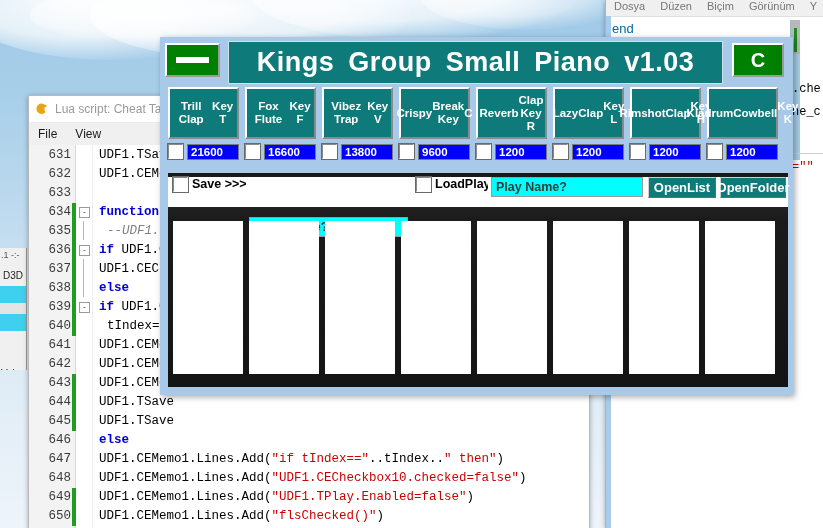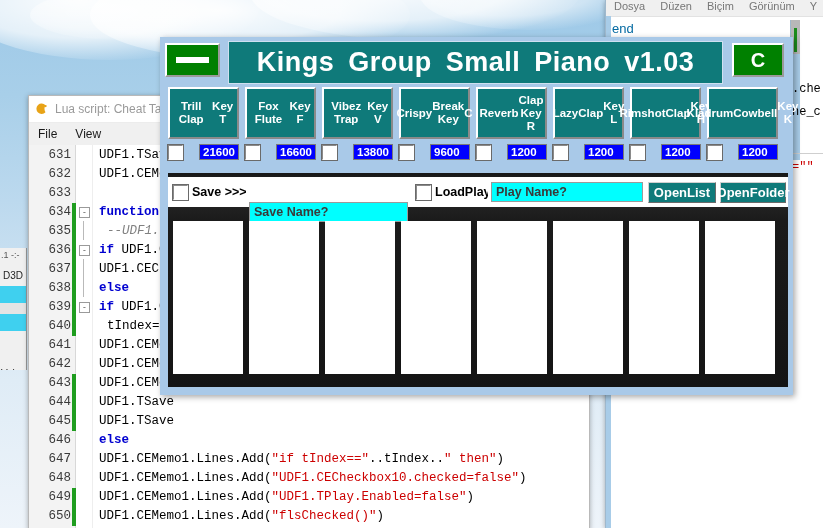--- a/index.html
+++ b/index.html
@@ -211,21 +211,21 @@
     width: 620px; height: 82px;
     display: flex; gap: 6px;
   }
   .keycell { width: 71px; display: flex; flex-direction: column; align-items: center; }
   .keybtn {
     width: 71px; height: 52px;
     font-size: 11.5px; line-height: 13px;
     padding: 1px 2px;
   }
   .keyvalrow {
-    display: flex; align-items: center; gap: 16px; margin-top: 5px; width: 71px;
+    display: flex; align-items: flex-start; gap: 4px; margin-top: 5px; width: 71px;
   }
   .chk {
     width: 13px; height: 13px; flex: 0 0 13px;
     background: #ffffff;
     border-top: 1px solid #8a8a8a; border-left: 1px solid #8a8a8a;
     border-right: 1px solid #ffffff; border-bottom: 1px solid #ffffff;
     outline: 1px solid #6a6a6a;
     cursor: pointer;
   }
   .valbox {
@@ -243,21 +243,21 @@
   .darkbody {
     position: absolute; left: 8px; top: 136px; width: 620px; height: 214px;
     background: linear-gradient(180deg,#171717 0%, #2a2a2a 8%, #1b1b1b 22%, #141414 100%);
   }
   .ctrlrow {
     position: absolute; left: 0; top: 4px; width: 620px; height: 30px;
     display: flex; align-items: center;
   }
   .whitepanel {
     background: #ffffff; height: 30px;
-    display: flex; align-items: center;
+    display: flex; 
     box-sizing: border-box;
   }
   .lbl {
     font-size: 12.5px; font-weight: bold; color: #000;
     white-space: nowrap; overflow: hidden;
   }
   .cyanbox {
     background: #00ffff; color: #3a3a3a;
     border: 1px solid #9a9a9a;
     height: 20px; box-sizing: border-box;

